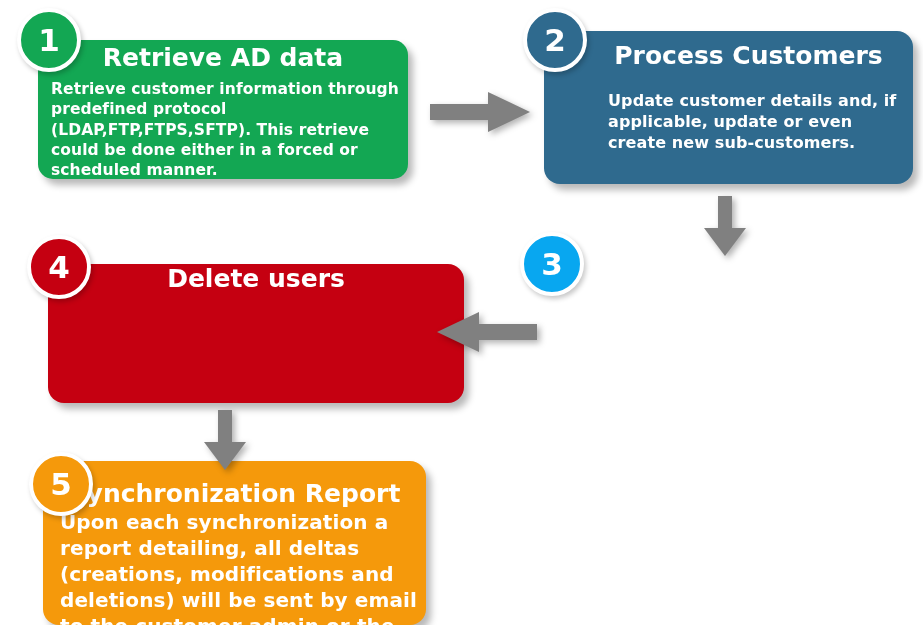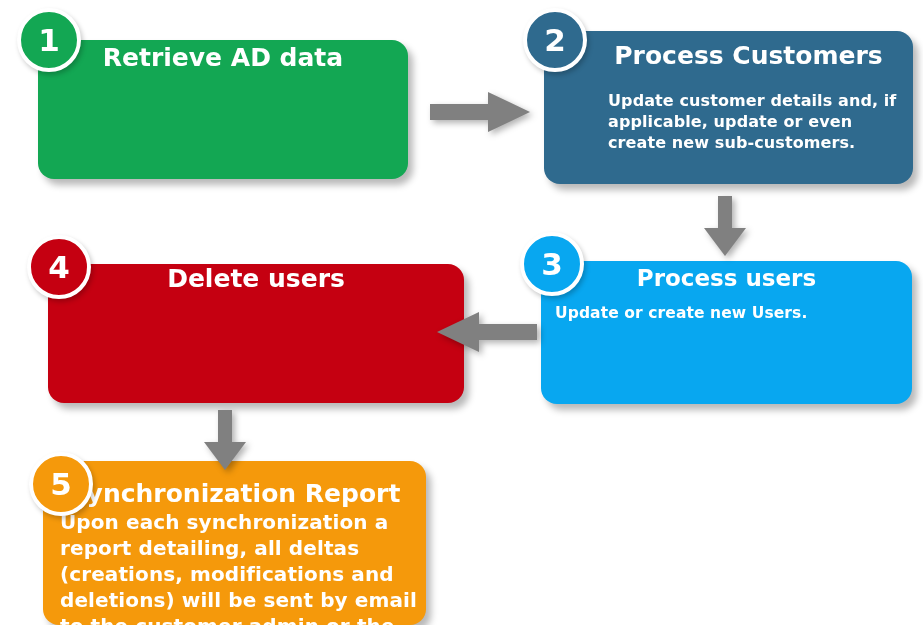--- a/index.html
+++ b/index.html
@@ -60,21 +60,21 @@
   }
 
   
   .arrow {
     position: absolute;
     z-index: 2;
     filter: drop-shadow(3px 3px 3px rgba(0,0,0,0.30));
   }
 
   
-  #box-1 { left: 38px;  top: 40px;  width: 370px; height: 139px; background: #13a753; }
+  #box-1 { left: 38px;  top: 40px;  width: 370px; height: 139px; background: #13a753; border-radius: 15px; }
   #box-2 { left: 544px; top: 31px;  width: 369px; height: 153px; background: #2f6a8e; padding-left: 40px; }
   #box-3 { left: 541px; top: 261px; width: 371px; height: 143px; background: #08a7f0; }
   #box-4 { left: 48px;  top: 264px; width: 416px; height: 139px; background: #c50011; }
   #box-5 { left: 43px;  top: 461px; width: 383px; height: 164px; background: #f5990b; }
 
   #badge-1 { left: 17px;  top: 8px;   background: #13a753; }
   #badge-2 { left: 523px; top: 8px;   background: #2f6a8e; }
   #badge-3 { left: 520px; top: 232px; background: #08a7f0; }
   #badge-4 { left: 27px;  top: 235px; background: #c50011; }
   #badge-5 { left: 29px;  top: 452px; background: #f5990b; }
@@ -117,37 +117,34 @@
   <svg class="arrow" id="arrow-3-4" viewBox="0 0 100 44">
     <polygon points="100,14 42,14 42,2 0,22 42,42 42,30 100,30" fill="#808080"></polygon>
   </svg>
 
   <svg class="arrow" id="arrow-4-5" viewBox="0 0 46 60">
     <polygon points="16,0 30,0 30,32 44,32 23,60 2,32 16,32" fill="#808080"></polygon>
   </svg>
 
   <div class="step-box" id="box-1">
     <div class="step-title">Retrieve AD data</div>
+    <div class="step-desc">Retrieve customer information through predefined protocol (LDAP,FTP,FTPS,SFTP). This retrieve could be done either in a forced or scheduled manner.</div>
   </div>
   <div class="num-badge" id="badge-1">
     <span>1</span>
   </div>
 
   <div class="step-box" id="box-2">
     <div class="step-title">Process Customers</div>
     <div class="step-desc">Update customer details and, if applicable, update or even create new sub-customers.</div>
   </div>
   <div class="num-badge" id="badge-2">
     <span>2</span>
   </div>
 
-  <div class="step-box" id="box-3">
-    <div class="step-title">Process users</div>
-    <div class="step-desc">Update or create new Users.</div>
-  </div>
   <div class="num-badge" id="badge-3">
     <span>3</span>
   </div>
 
   <div class="step-box" id="box-4">
     <div class="step-title">Delete users</div>
   </div>
   <div class="num-badge" id="badge-4">
     <span>4</span>
   </div>

